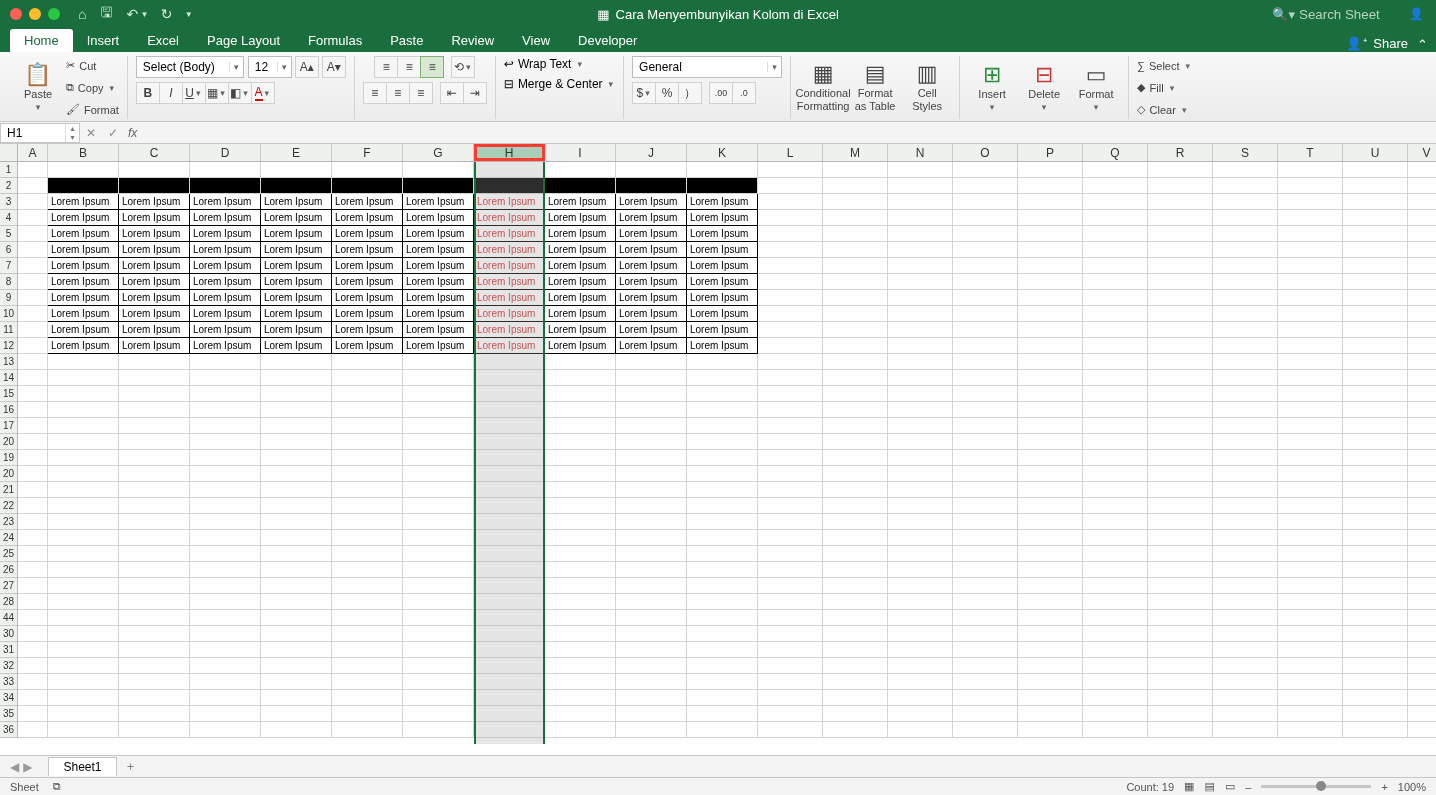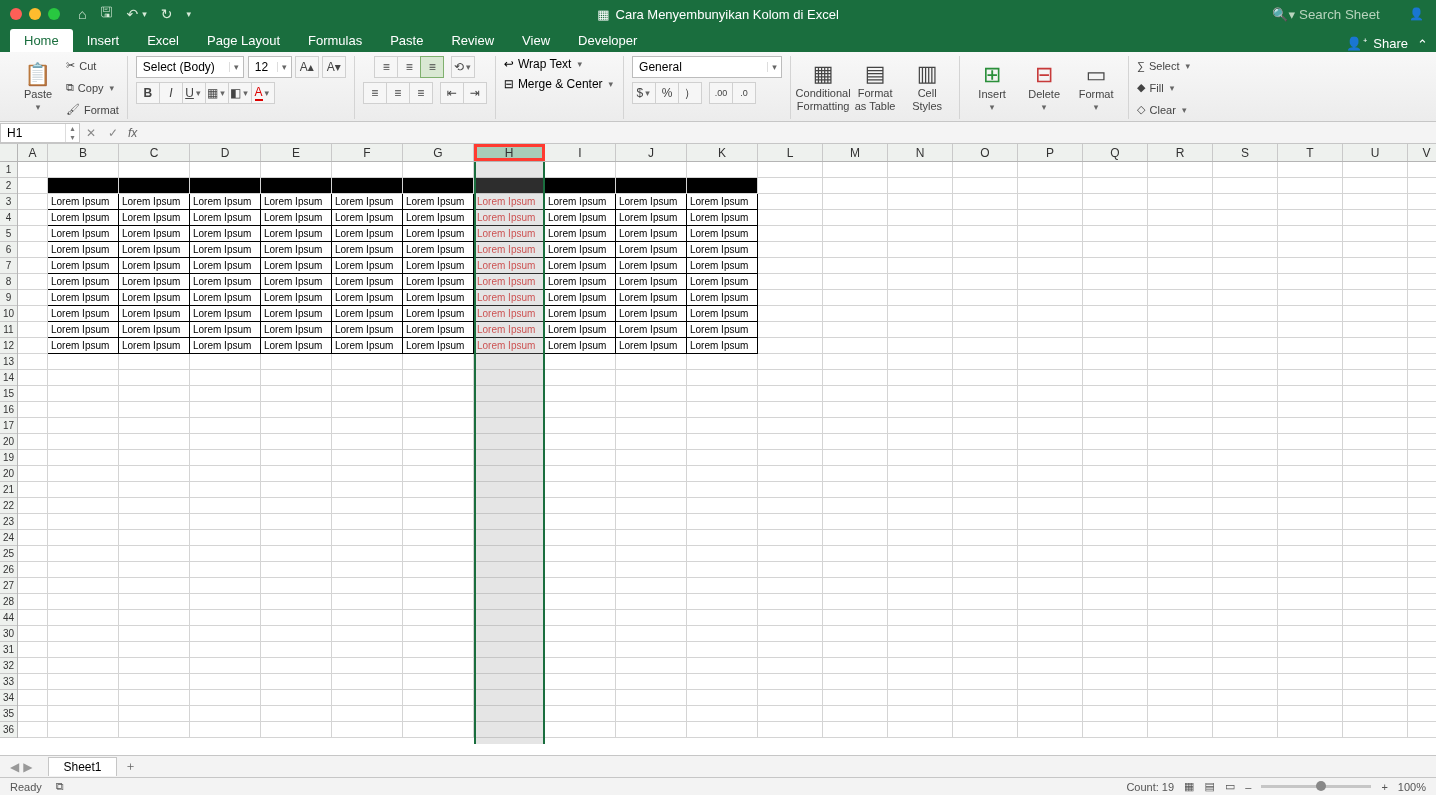--- a/index.html
+++ b/index.html
@@ -1226,21 +1226,21 @@
 <div class="sheet-tabs">
   <div class="sheet-nav">
     <span>◀</span>
     <span>▶</span>
   </div>
   <div class="sheet-tab">Sheet1</div>
   <div class="sheet-add">＋</div>
 </div>
 
 <div class="statusbar">
-  <span>Ready</span>
+  <span>Sheet</span>
   <span>⧉</span>
   <div class="r">
     <span>Count: 19</span>
     <span>▦</span>
     <span>▤</span>
     <span>▭</span>
     <span>–</span>
     <div class="slider">
         <div class="knob"></div>
       </div>

